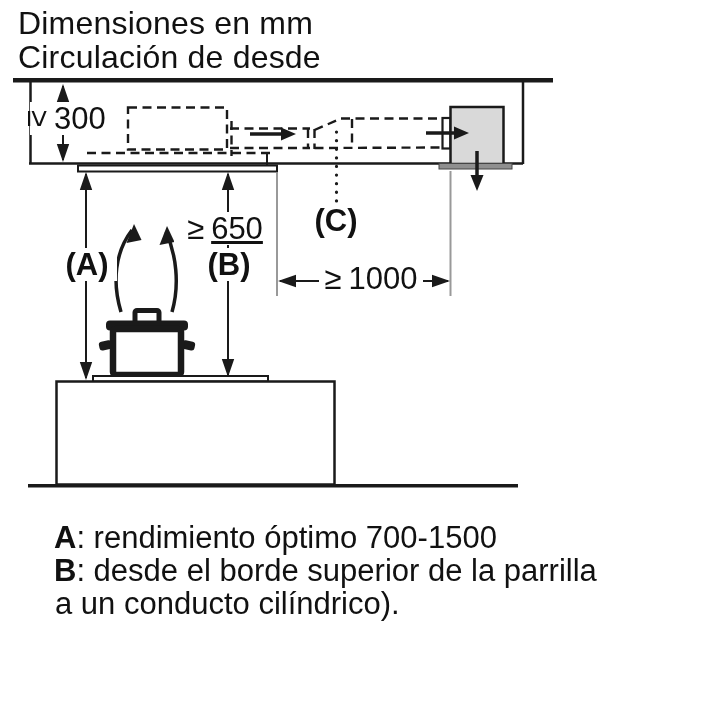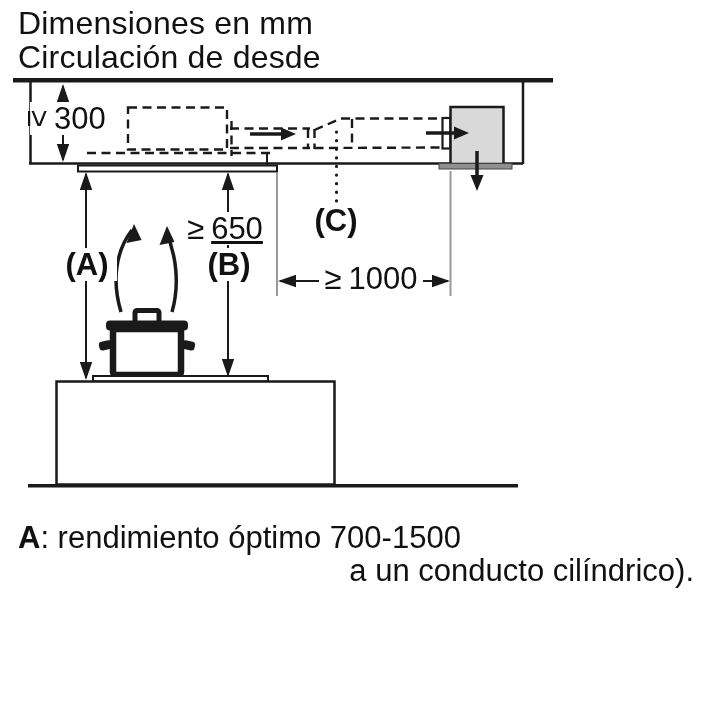--- a/index.html
+++ b/index.html
@@ -19,23 +19,23 @@
   .meas .sym { display:inline-block; margin-right:7px; }
   .meas .sym.rot { transform:rotate(90deg); }
   .dlabel {
     position:absolute; background:#ffffff; font-size:31px; line-height:33px;
     font-weight:700; color:#111; text-align:center; white-space:nowrap;
   }
   .legend {
     position:absolute; left:18px; top:521px; width:676px;
     font-size:31px; line-height:33px; color:#111;
   }
-  .lrow { white-space:nowrap; }
+  .lrow { white-space:nowrap;margin-left:36px; }
   .lkey { font-weight:700; }
-  .lcont { padding-left:37px; white-space:nowrap;text-align:right; }
+  .lcont { padding-left:37px; white-space:nowrap; }
 </style>
 </head>
 <body>
 
 <div class="stage">
 
   <div class="title">
     <div>Dimensiones en mm</div>
     <div>Circulación de desde</div>
   </div>
@@ -143,16 +143,19 @@
   </span>
 
   <span class="dlabel" style="left:57px; top:248px; width:60px;">(A)</span>
   <span class="dlabel" style="left:199px; top:248px; width:60px;">(B)</span>
   <span class="dlabel" style="left:306px; top:204px; width:60px;">(C)</span>
 
   <div class="legend">
     <div class="lrow">
       <span class="lkey">A</span><span>: rendimiento óptimo 700-1500</span>
     </div>
+    <div class="lrow">
+      <span class="lkey">B</span><span>: desde el borde superior de la parrilla</span>
+    </div>
     <div class="lcont">a un conducto cilíndrico).</div>
   </div>
 
 </div>
 
 </body></html>

